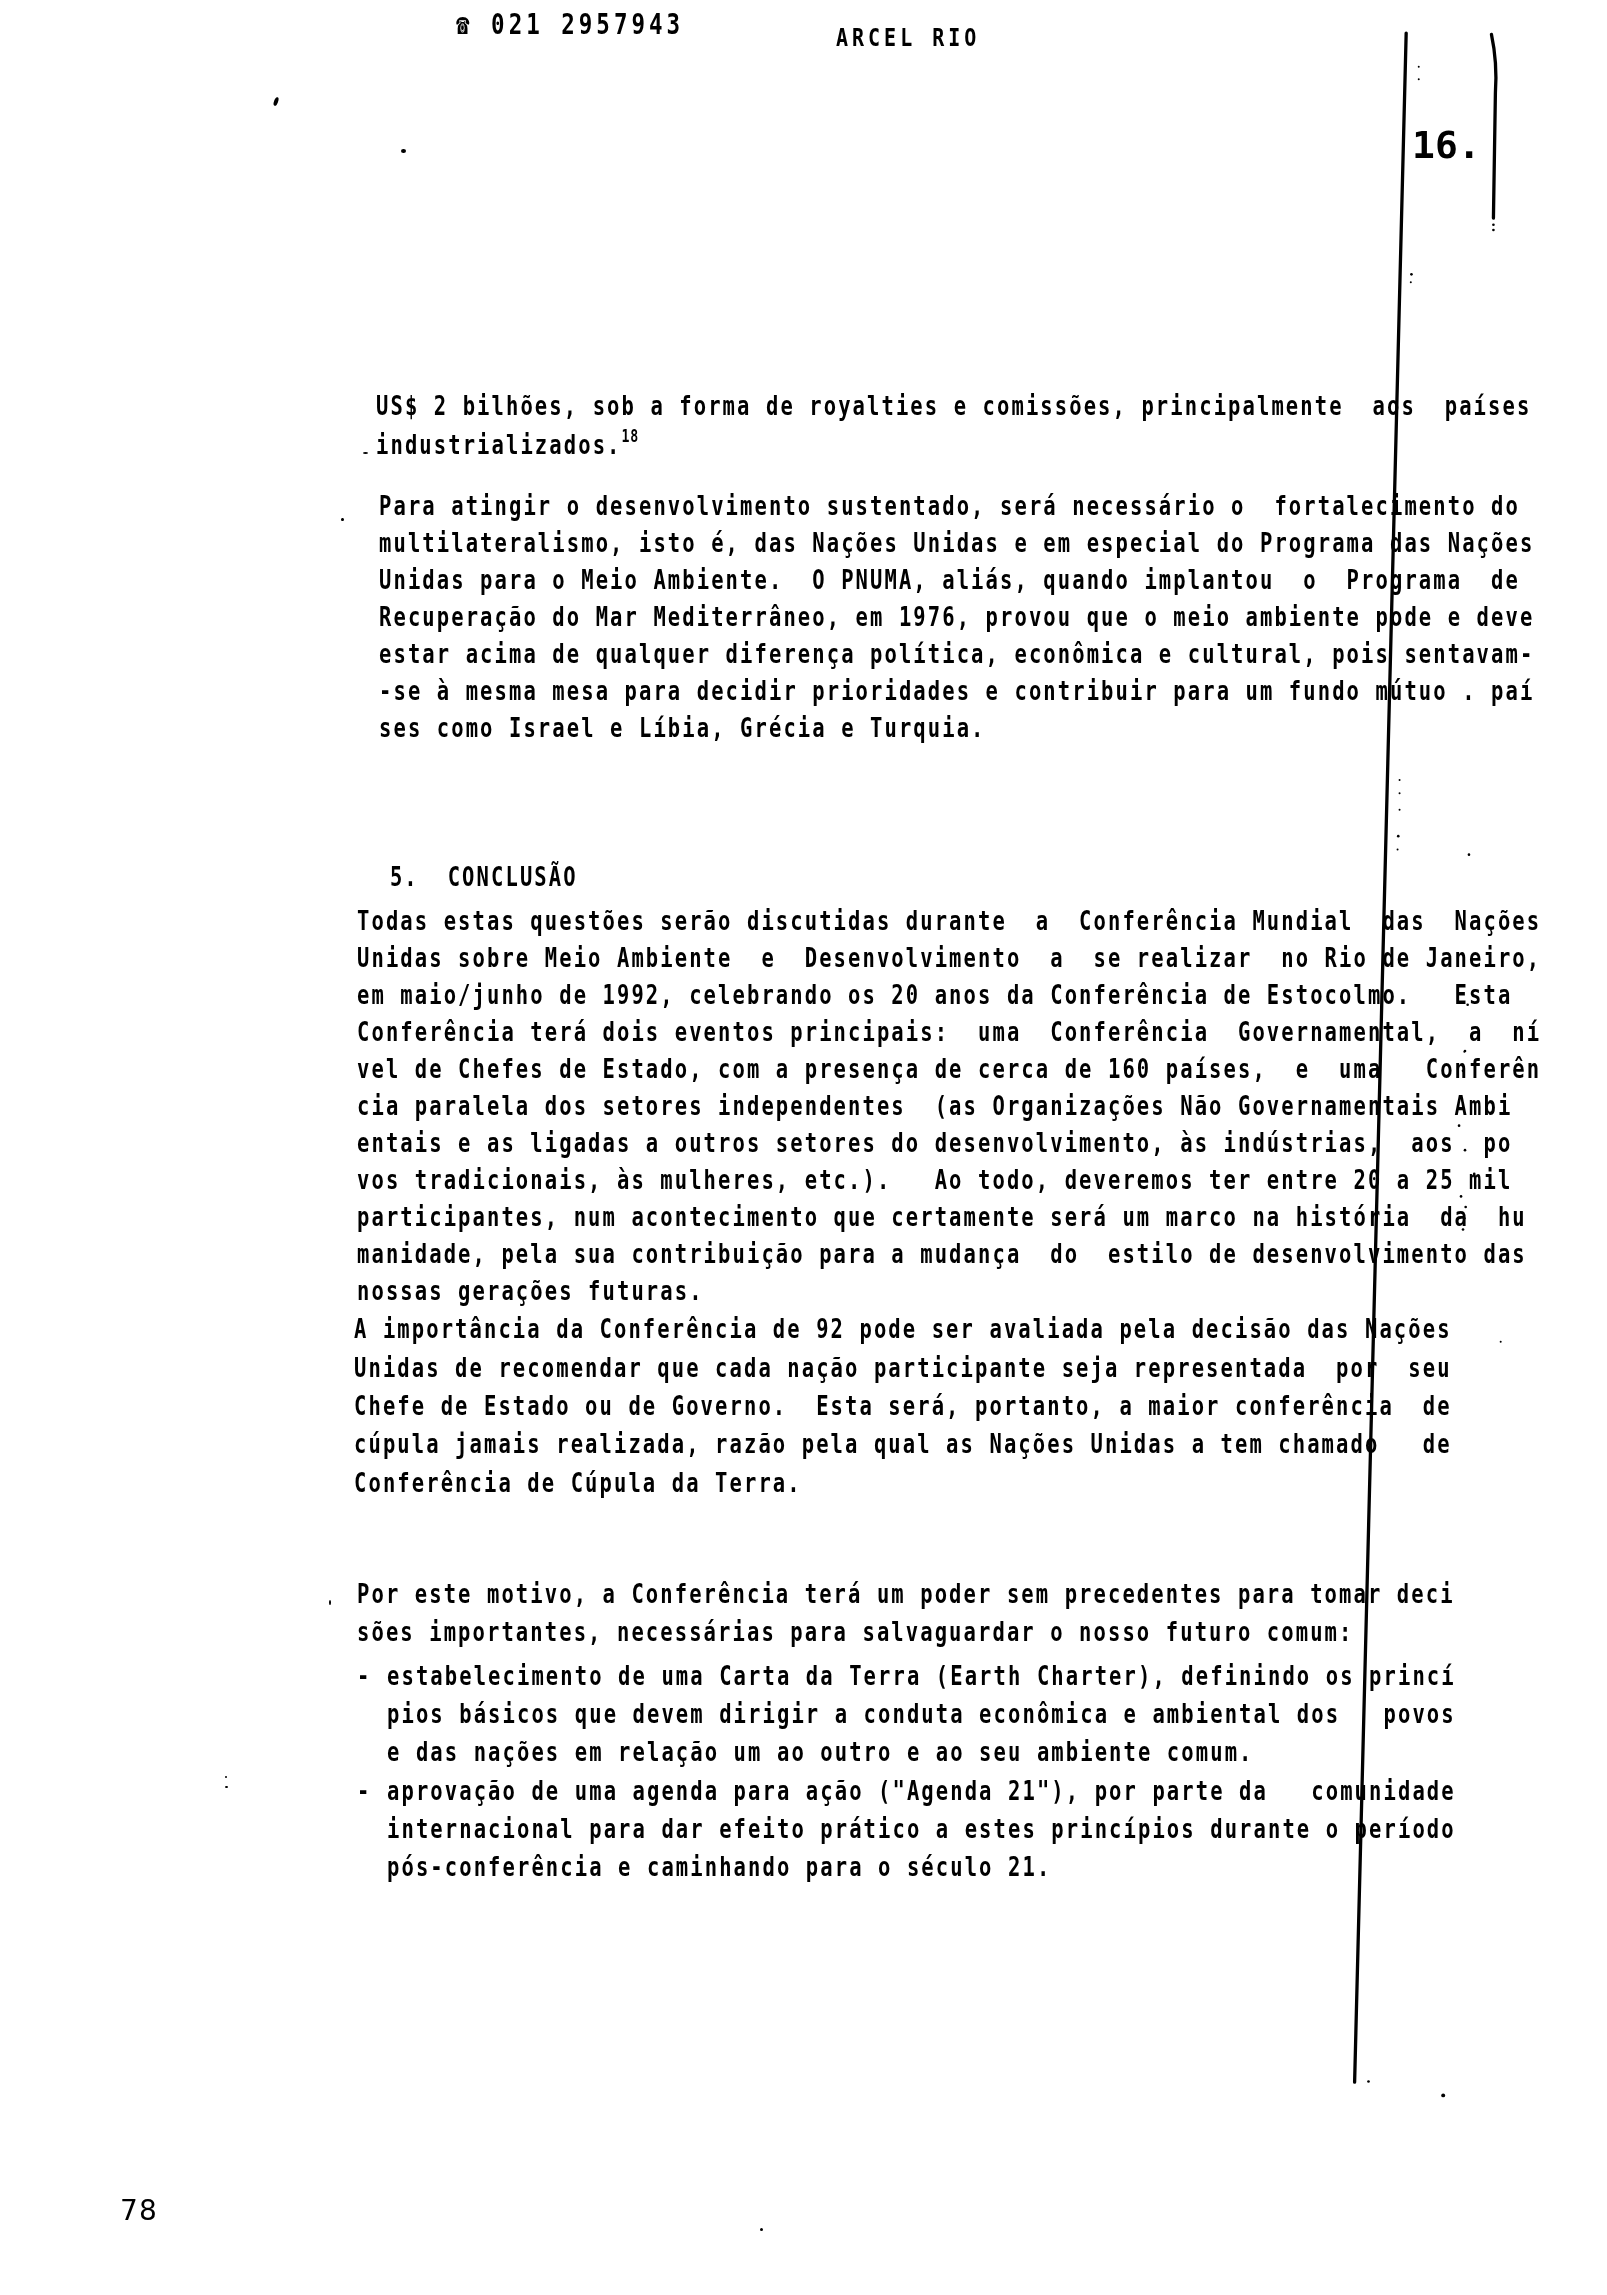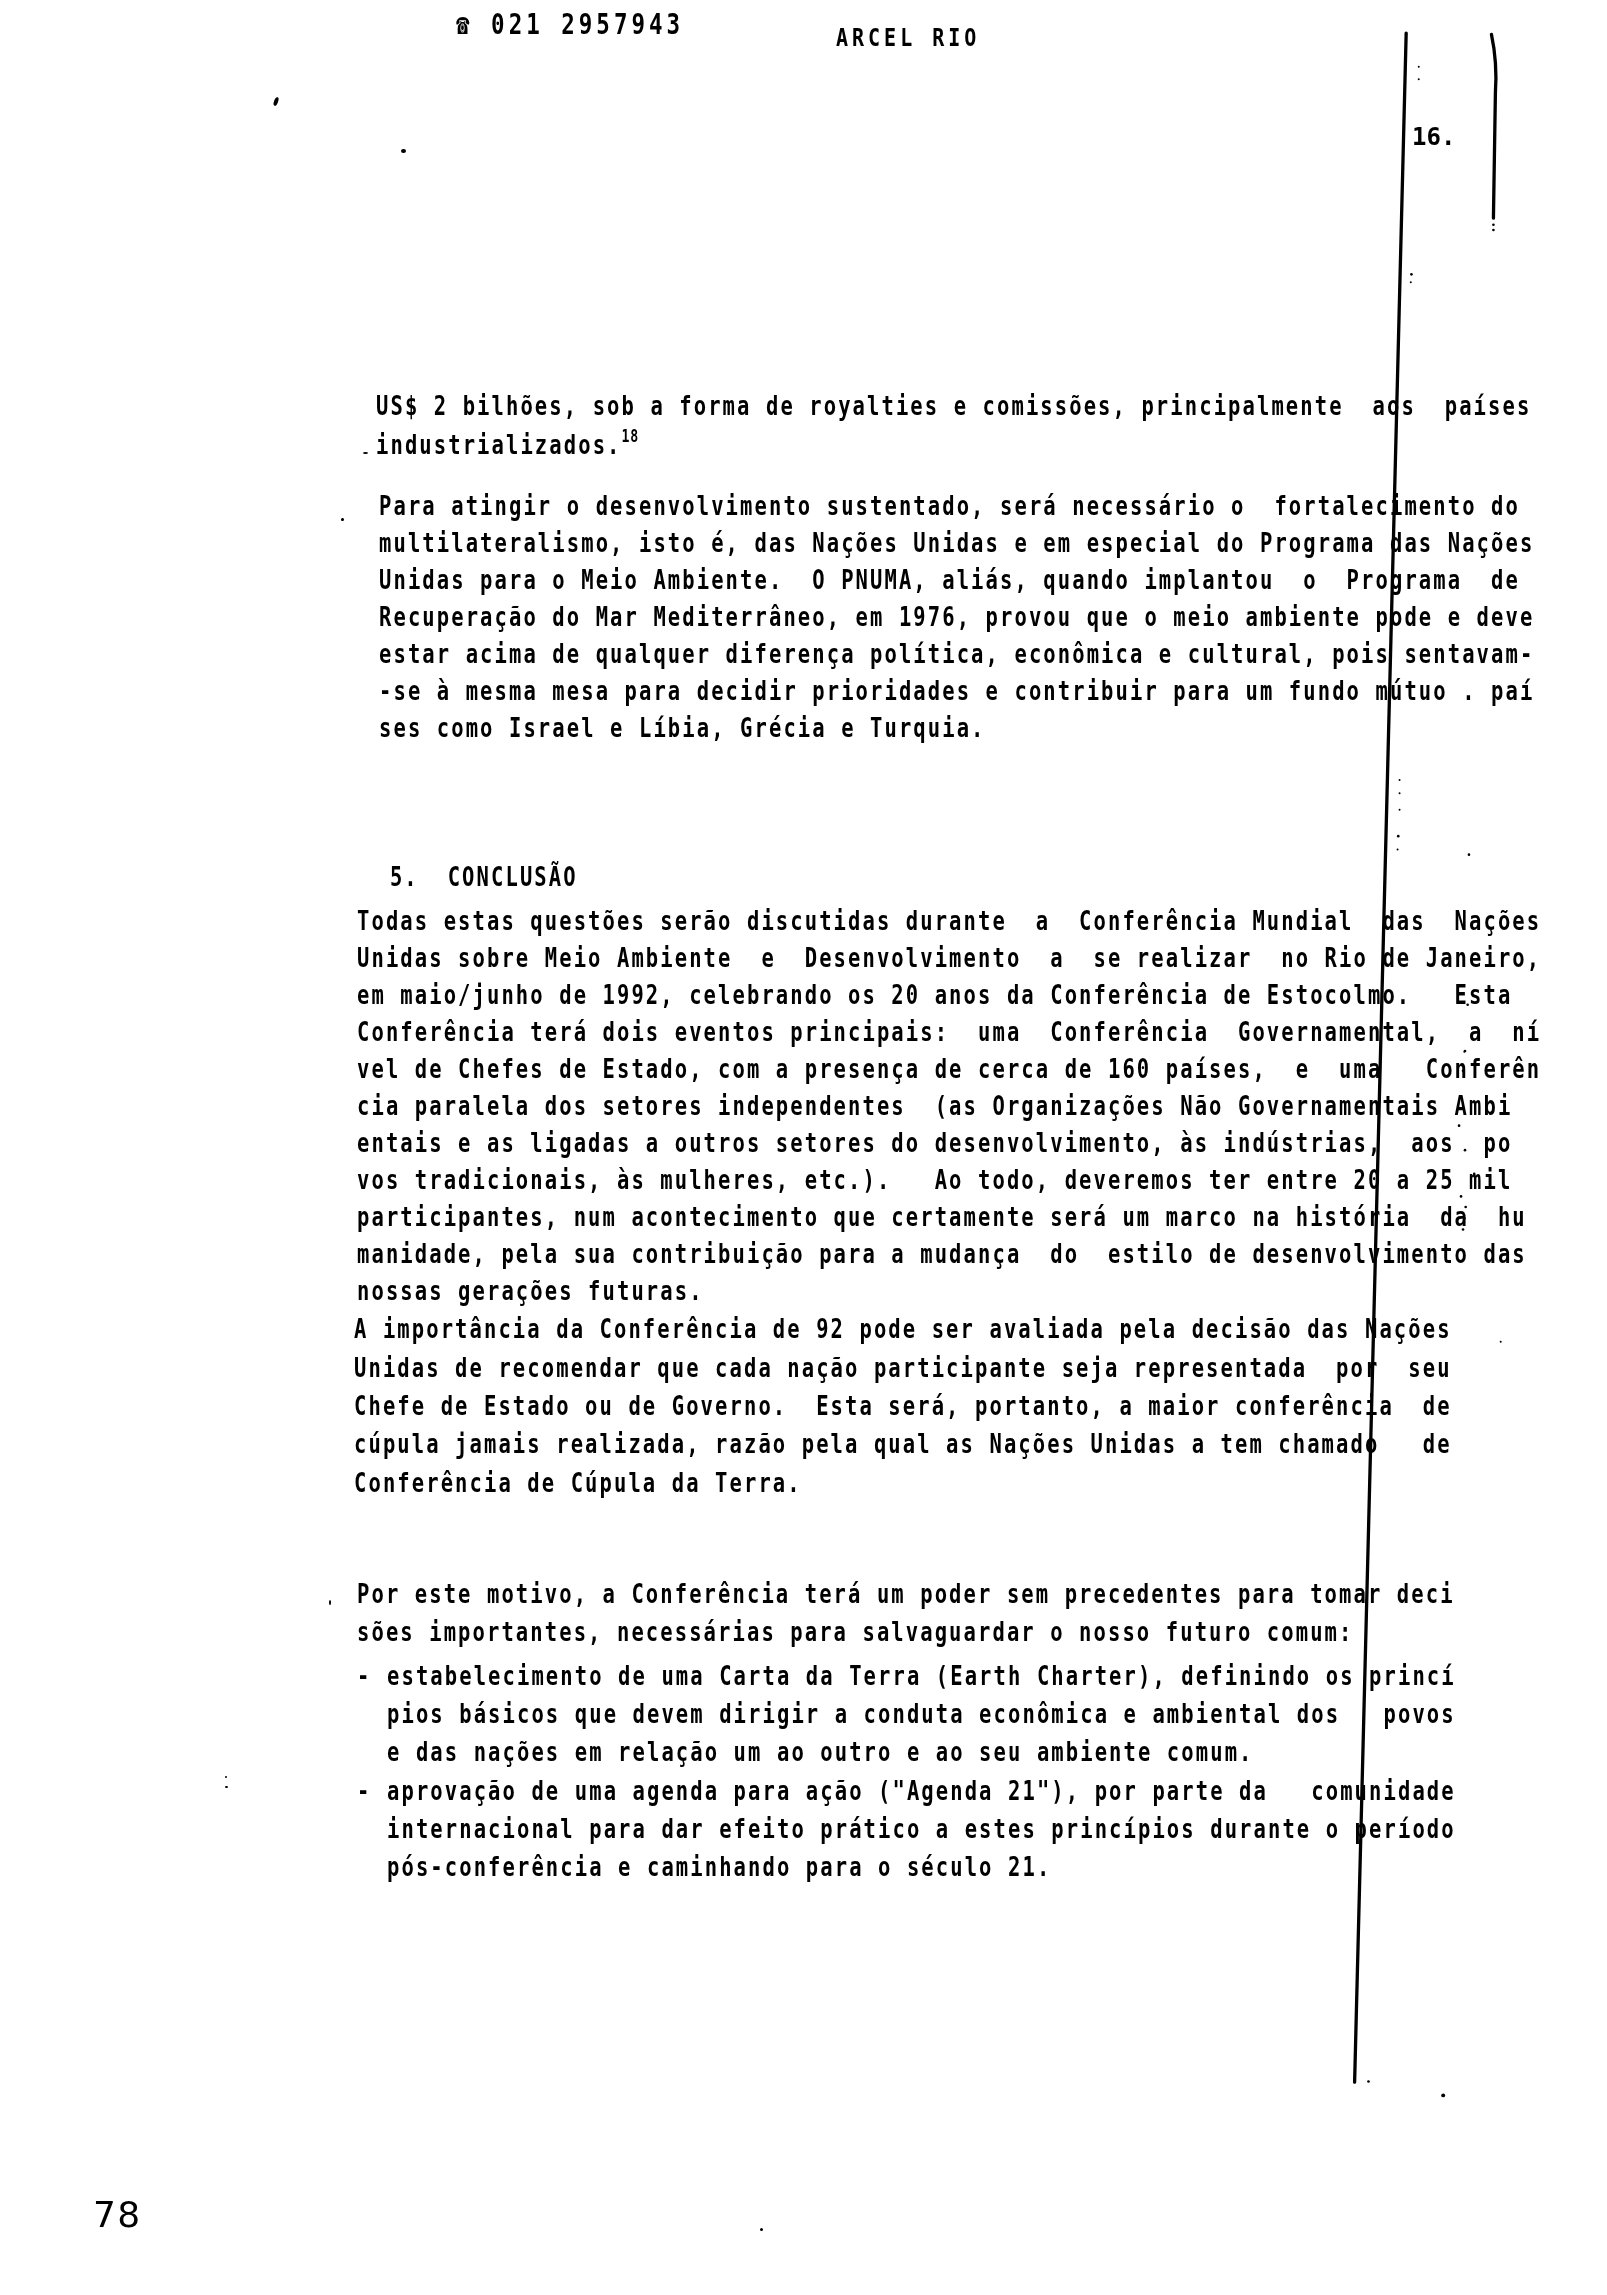--- a/index.html
+++ b/index.html
@@ -37,21 +37,21 @@
       left: 380px;
       top: 10.6px;
       white-space: nowrap;
       font-size: 20px;
     }
     .page-marker {
       position: absolute;
       left: 1412px;
       top: 123px;
       font-weight: bold;
-      font-size: 24px;
+      font-size: 38px;
       font-family: "DejaVu Sans Mono", monospace;
     }
     .vline-main {
       position: absolute;
       left: 0; top: 0;
       width: 1608px; height: 2295px;
       pointer-events: none;
     }
     .textline {
       position: absolute;
@@ -66,24 +66,24 @@
     .sup {
       font-size: 13.2px;
       vertical-align: 9.3px;
       letter-spacing: 0.7px;
     }
     .heading {
       font-weight: bold;
     }
     .page-number {
       position: absolute;
-      left: 93px;
+      left: 120px;
       top: 2194px;
       font-family: "DejaVu Sans", sans-serif;
-      font-size: 36px;
+      font-size: 28px;
       letter-spacing: 1.3px;
     }
     .speck {
       position: absolute;
       background: #000;
       border-radius: 50%;
     }
   </style>
 </head>
 <body>

